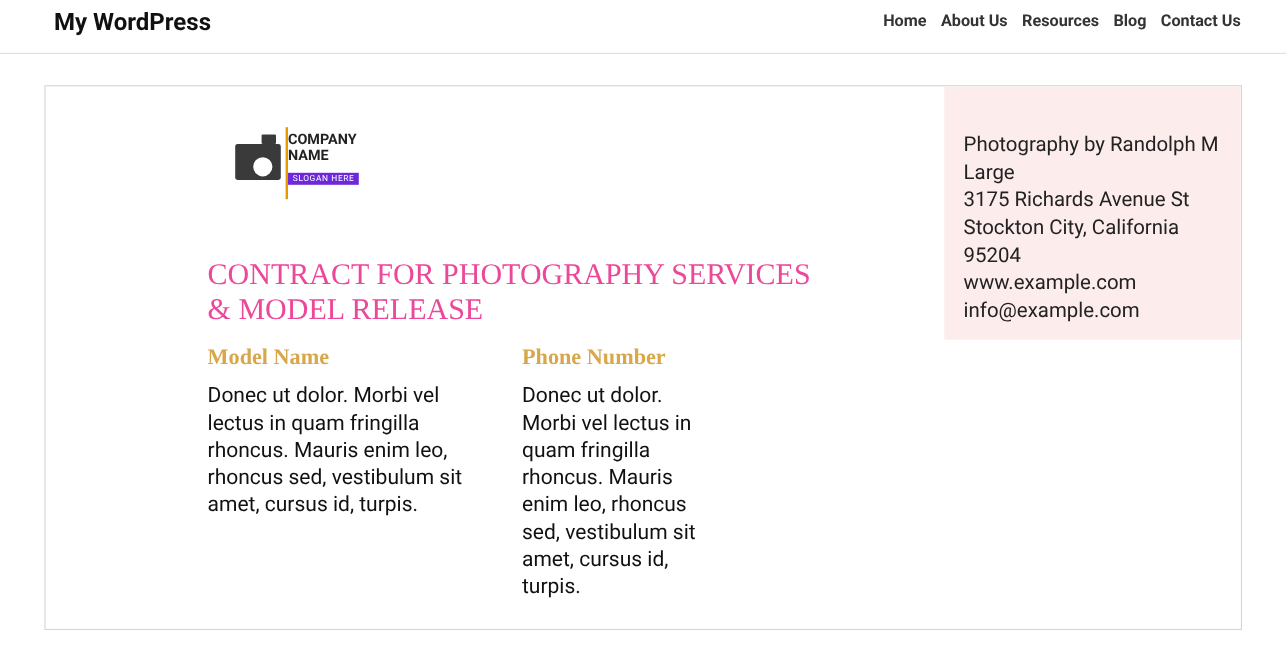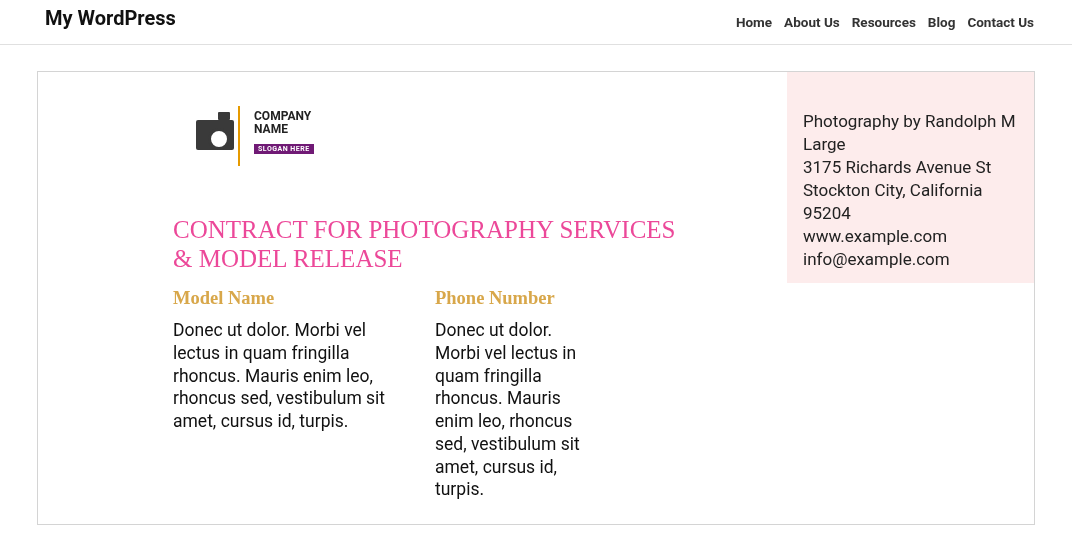--- a/index.html
+++ b/index.html
@@ -1,35 +1,35 @@
 <!DOCTYPE html>
 <html><head>
 <meta charset="utf-8">
 <style>
 html,body{margin:0;padding:0;font-family:-apple-system,BlinkMacSystemFont,"Segoe UI",Roboto,Helvetica,Arial,sans-serif;background:#fff;color:#111}
-.topbar{display:flex;align-items:flex-end;justify-content:space-between;padding:6px 38px 14px 45px;border-bottom:1px solid #e0e0e0}
+.topbar{display:flex;align-items:center;justify-content:space-between;padding:6px 38px 14px 45px;border-bottom:1px solid #e0e0e0}
 .site-title{font-size:20px;font-weight:700;color:#111}
 .nav{display:flex;gap:12px}
 .nav a{color:#333;font-size:13.5px;font-weight:700;text-decoration:none}
 .viewer{width:996px;margin:26px auto 0;border:1px solid #d4d4d4;background:#fff;overflow:hidden}
 .toolbar{background:#7a7a7a;height:30px;display:flex;align-items:center;padding:0 6px;gap:4px;color:#d0d0d0;font-size:12px}
 .tbtn{width:24px;height:24px;background:#909090;border-radius:3px;display:flex;align-items:center;justify-content:center;cursor:pointer}
 .tbtn svg{width:14px;height:14px;fill:#e8e8e8}
 .tbtn.faded svg{fill:#c0c0c0}
 .tlabel{color:#cfcfcf;margin:0 8px}
 .doc{position:relative;background:#fff;height:452px}
 .logo{position:absolute;left:158px;top:34px;display:flex;align-items:center}
 .camera{width:44px;height:52px;position:relative}
 .camera .body{position:absolute;left:0;top:14px;width:38px;height:30px;background:#3a3a3a;border-radius:2px}
 .camera .lens{position:absolute;left:12px;top:22px;width:16px;height:16px;border-radius:50%;background:#fff;border:3px solid #3a3a3a}
 .camera .flash{position:absolute;left:22px;top:6px;width:12px;height:8px;background:#3a3a3a;border-radius:1px}
 .camera .bar{position:absolute;left:42px;top:0;width:2px;height:60px;background:#e69a00}
-.logotext{margin-left:14px}
+.logotext{}
 .logotext .cname{font-size:12px;font-weight:700;color:#222;line-height:13px}
-.logotext .slogan{background:#701a75;color:#fff;font-size:7px;font-weight:700;padding:1px 4px;display:inline-block;margin-top:2px;letter-spacing:0.5px}
+.logotext .slogan{background:#6d28d9;color:#fff;font-size:7px;font-weight:400;padding:1px 4px;display:inline-block;margin-top:2px;letter-spacing:0.5px}
 .title{position:absolute;left:135px;top:144px;width:520px;color:#ec4899;font-weight:500;font-size:25px;font-family:Georgia,serif;line-height:1.15}
 .cols{position:absolute;left:135px;top:216px;display:flex;gap:32px}
 .col1{width:230px}
 .col2{width:150px}
 .col h4{margin:0 0 10px 0;color:#d8a74a;font-family:Georgia,serif;font-weight:700;font-size:18.5px}
 .col p{margin:0;font-size:17.5px;color:#111;line-height:1.3}
 .sidebox{position:absolute;right:0;top:0;width:247px;background:#fdecec;padding:38px 0 12px 16px;box-sizing:border-box;font-size:17px;line-height:1.35;color:#222}
 </style>
 </head>
 <body>

